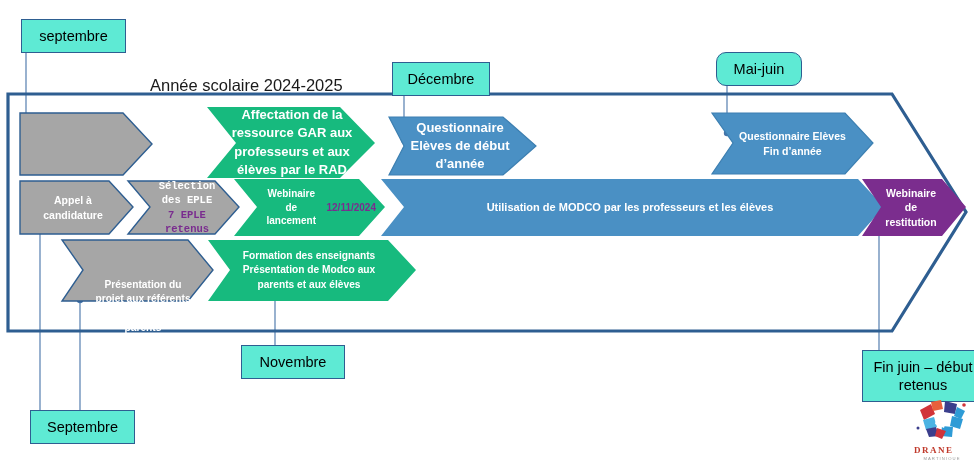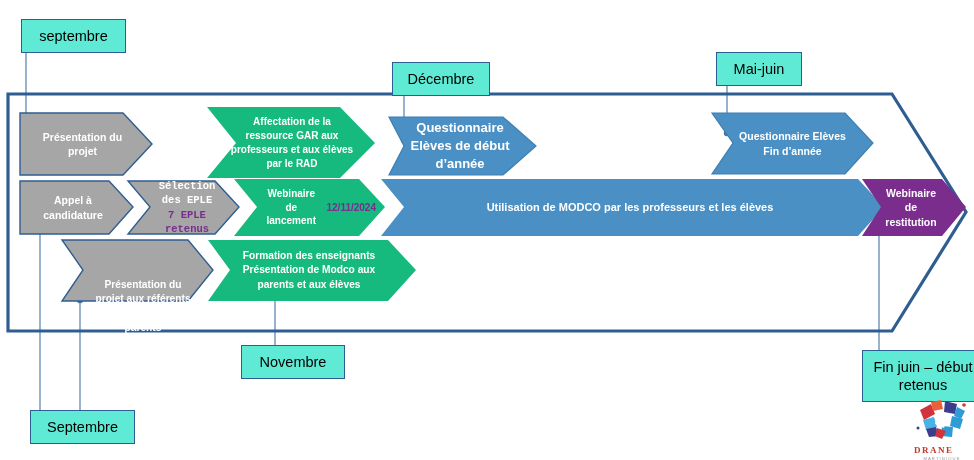--- a/index.html
+++ b/index.html
@@ -81,37 +81,35 @@
       <circle cx="40" cy="228" r="3.2"></circle>
       <circle cx="80" cy="300" r="3.2"></circle>
       <circle cx="879" cy="232" r="3.2"></circle>
     </g>
   </svg>
 
   <svg class="layer behind" viewBox="0 0 974 460">
     <polygon points="8,94 892,94 966,212 892,331 8,331" fill="none" stroke="#2E5E91" stroke-width="3.2" stroke-linejoin="miter"></polygon>
   </svg>
 
+  <div class="band-title" style="left:150px;top:76px;">Année scolaire 2024-2025</div>
 
   <svg class="layer behind" viewBox="0 0 974 460">
 
     <polygon points="20,113 123,113 152,144 123,175 20,175" fill="#A6A6A6" stroke="#2E5E91" stroke-width="1.4"></polygon>
 
     <polygon points="207,107 340,107 375,143 340,178 207,178 236,143" fill="#17BA7E"></polygon>
 
     <polygon points="389,117 503,117 536,146 503,175 389,175 404,146" fill="#4A90C4" stroke="#3C7FB1" stroke-width="1.2"></polygon>
 
     <polygon points="712,113 845,113 873,143 845,174 712,174 733,143" fill="#4A90C4" stroke="#3C7FB1" stroke-width="1.2"></polygon>
   </svg>
 
-  <div class="chev" style="left:20px;top:113px;width:125px;height:62px;font-size:10.5px;line-height:1.35;">
-    <span class="lbl">Présentation du projet</span>
-  </div>
-
-  <div class="chev" style="left:222px;top:107px;width:140px;height:71px;font-size:10px;line-height:1.4;">
+
+  <div class="chev" style="left:222px;top:107px;width:140px;height:71px;font-size:13px;line-height:1.4;">
     <span class="lbl">Affectation de la ressource GAR aux professeurs et aux élèves par le RAD</span>
   </div>
 
   <div class="chev" style="left:399px;top:117px;width:122px;height:58px;font-size:13px;line-height:1.4;">
     <span class="lbl">Questionnaire Elèves de début d’année</span>
   </div>
 
   <div class="chev" style="left:726px;top:113px;width:133px;height:61px;font-size:10.5px;line-height:1.4;">
     <span class="lbl">Questionnaire Elèves Fin d’année</span>
   </div>
@@ -167,21 +165,21 @@
   </div>
 
   <div class="callout" style="left:21px;top:19px;width:89px;height:28px;">
     <span>septembre</span>
   </div>
 
   <div class="callout" style="left:392px;top:62px;width:82px;height:28px;">
     <span>Décembre</span>
   </div>
 
-  <div class="callout" style="left:716px;top:52px;width:70px;height:28px;">
+  <div class="callout" style="left:716px;top:52px;width:70px;height:28px;border-radius:10px;">
     <span>Mai-juin</span>
   </div>
 
   <div class="callout" style="left:241px;top:345px;width:88px;height:28px;">
     <span>Novembre</span>
   </div>
 
   <div class="callout" style="left:30px;top:410px;width:89px;height:28px;">
     <span>Septembre</span>
   </div>

